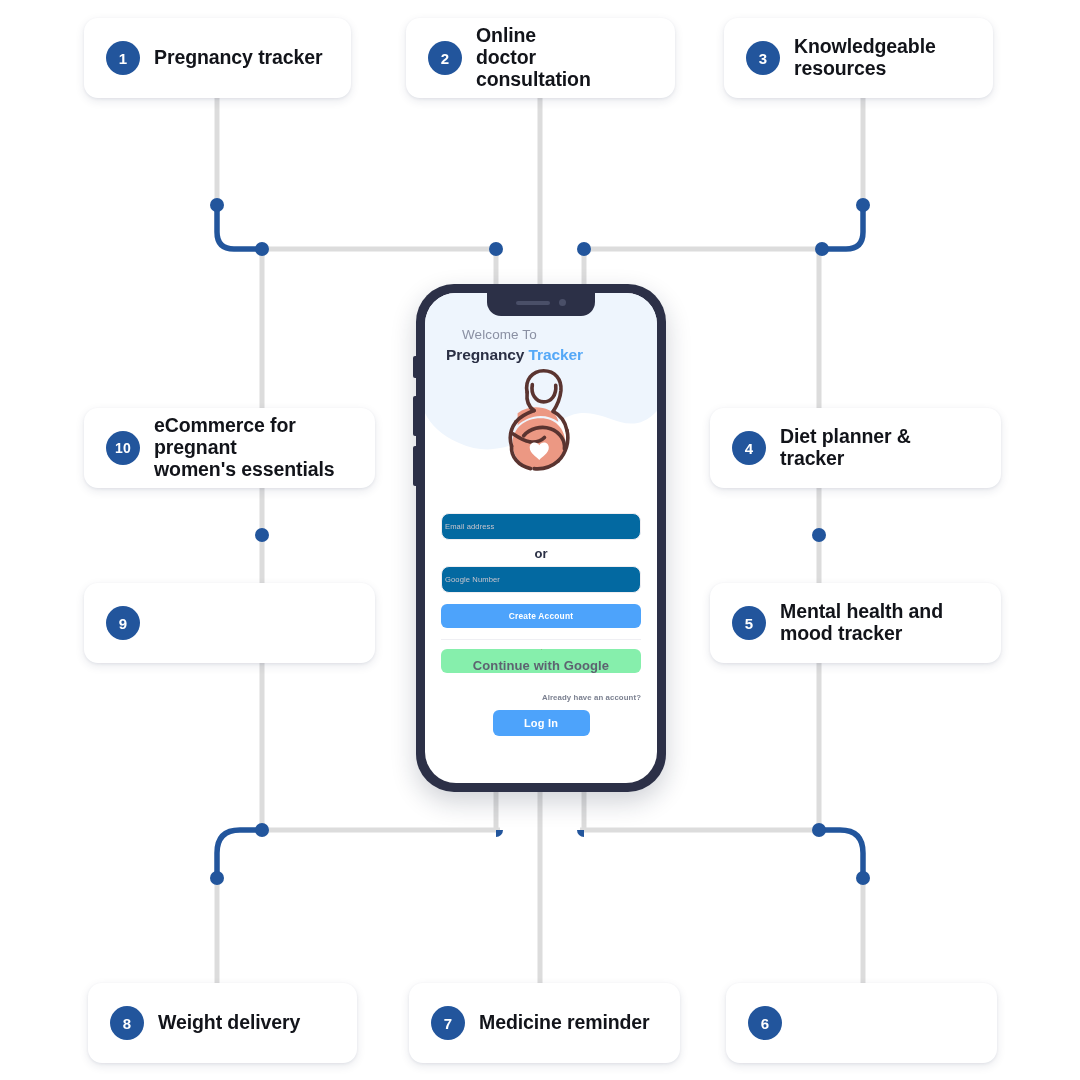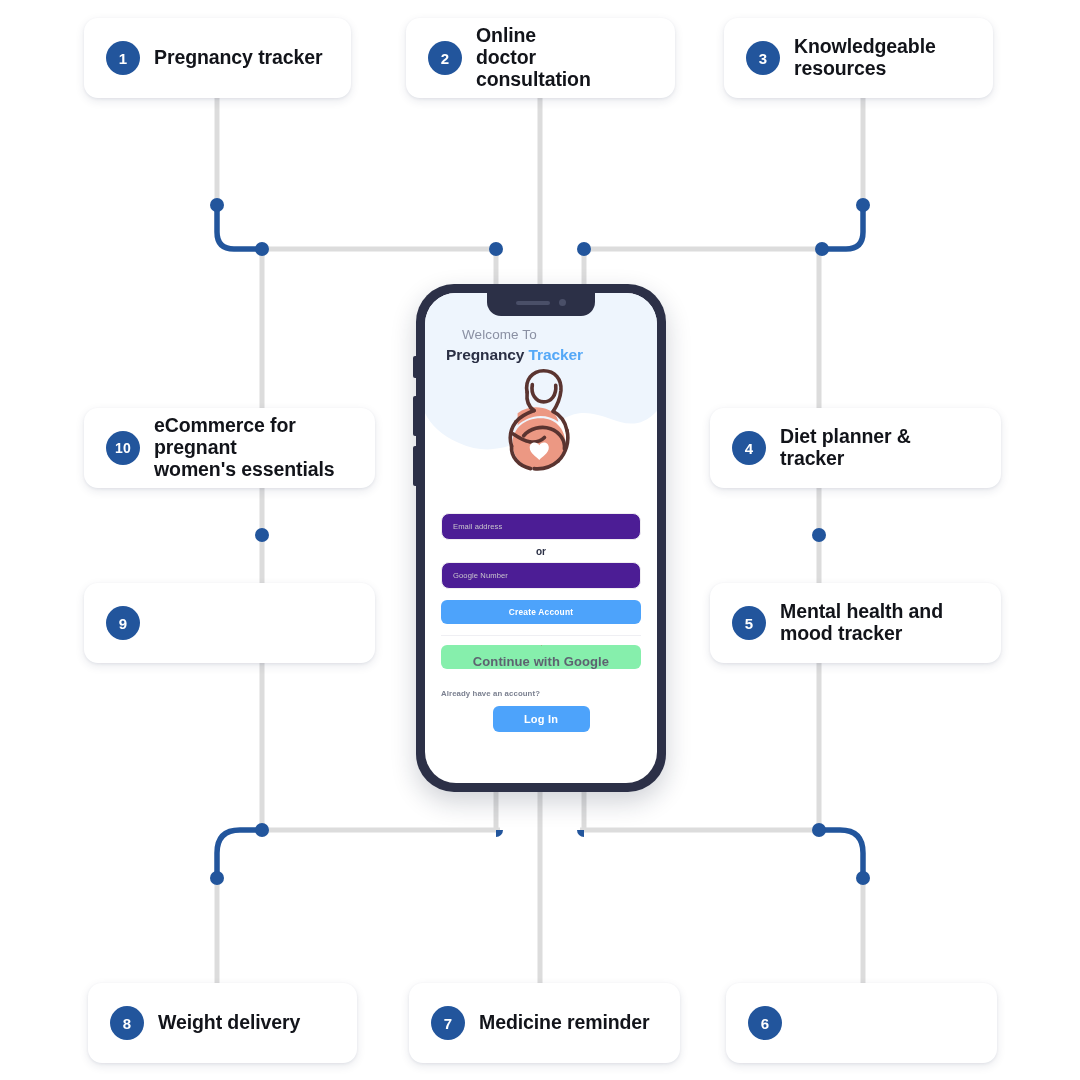--- a/index.html
+++ b/index.html
@@ -133,30 +133,30 @@
   .welcome-big .b1 { color: #2b3045; text-align: right; }
   .welcome-big .b2 { color: #54a8f7; }
 
   .illo { position: absolute; left: 50%; transform: translateX(-50%); top: 68px; }
 
   .form { position: absolute; left: 16px; top: 220px; width: 200px; }
   .field {
     height: 27px;
     border: 1px solid #f0eef1;
     border-radius: 8px;
-    background: #4c1d95;
+    background: #0369a1;
     display: flex; align-items: center;
-    padding: 0 11px;
+    padding: 0 3px;
     font-size: 7.6px;
     color: #c9c5cd;
     letter-spacing: .1px;
   }
   .or-row {
     text-align: center;
-    font-size: 10px;
+    font-size: 13px;
     font-weight: 700;
     color: #2b3045;
     margin: 6px 0 5px;
   }
   .btn-primary {
     margin-top: 11px;
     height: 24px;
     border-radius: 6px;
     background: #4da3fb;
     color: #ffffff;
@@ -173,21 +173,21 @@
     display: flex; align-items: center; justify-content: center;
     gap: 8px;
     font-size: 13px;
     font-weight: 600;
     color: #5d6270;
     letter-spacing: .1px;
     flex-direction: column;
   }
   .already {
     margin-top: 20px;
-    text-align: left;
+    text-align: right;
     font-size: 7.8px;
     font-weight: 700;
     color: #7b8090;
     letter-spacing: .1px;
   }
   .btn-login {
     margin: 8px auto 0;
     width: 97px; height: 26px;
     border-radius: 6px;
     background: #4da3fb;

